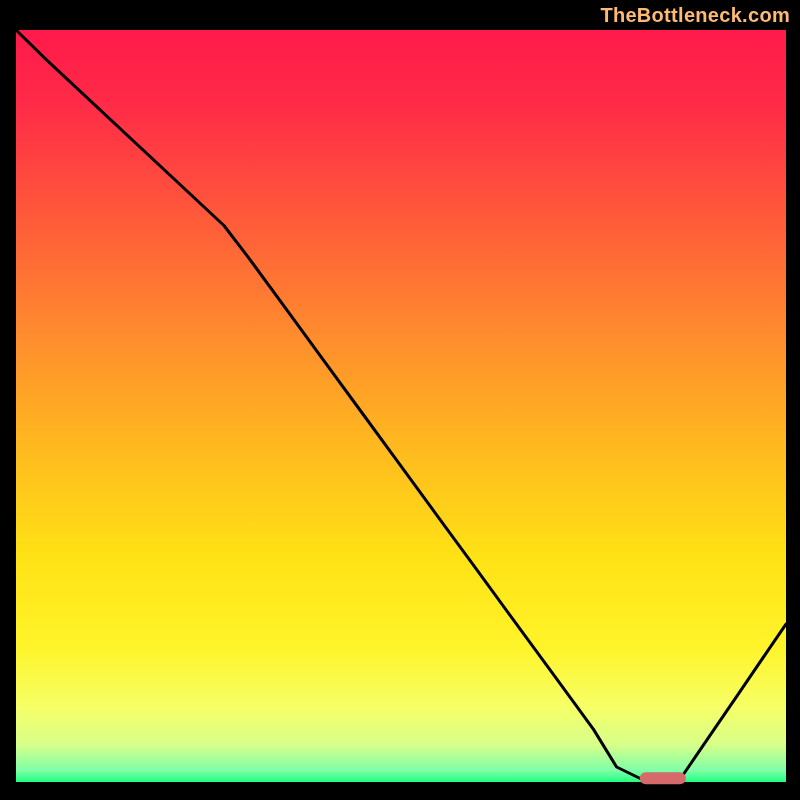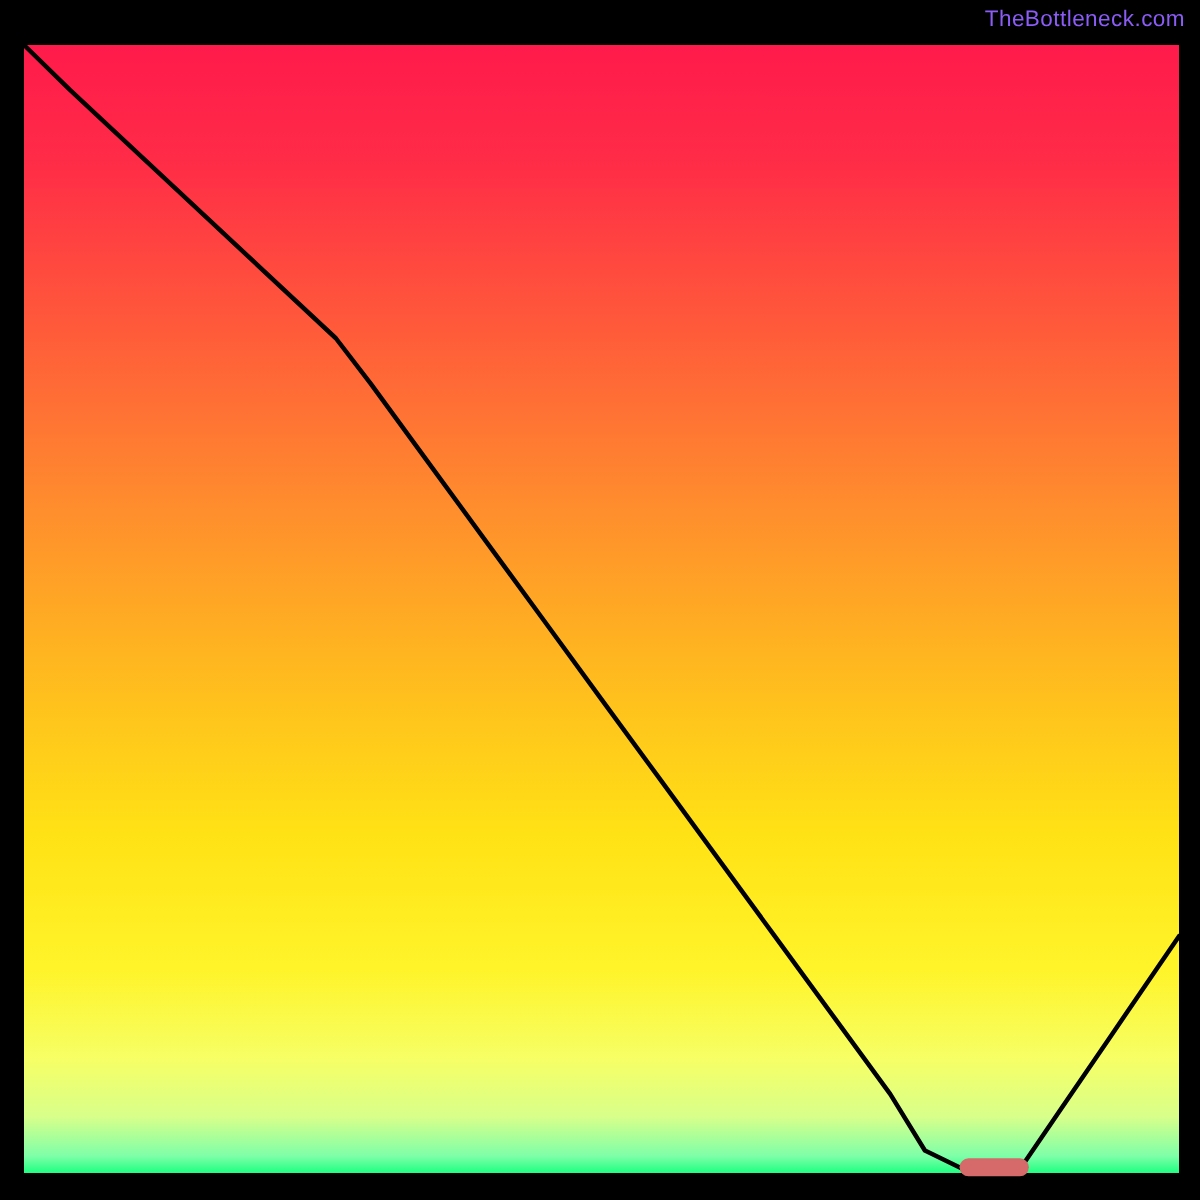--- a/index.html
+++ b/index.html
@@ -13,23 +13,23 @@
   .chart-wrapper {
     position: relative;
     width: 800px;
     height: 800px;
     background: #000;
   }
   .watermark {
     position: absolute;
     top: 4px;
     right: 10px;
-    color: #8b5cf6;
-    font-size: 15px;
-    font-weight: 400;
+    color: #fdba74;
+    font-size: 20px;
+    font-weight: 700;
     letter-spacing: 0.3px;
     user-select: none;
   }
   svg {
     display: block;
   }
 </style>
 </head>
 <body>
 

